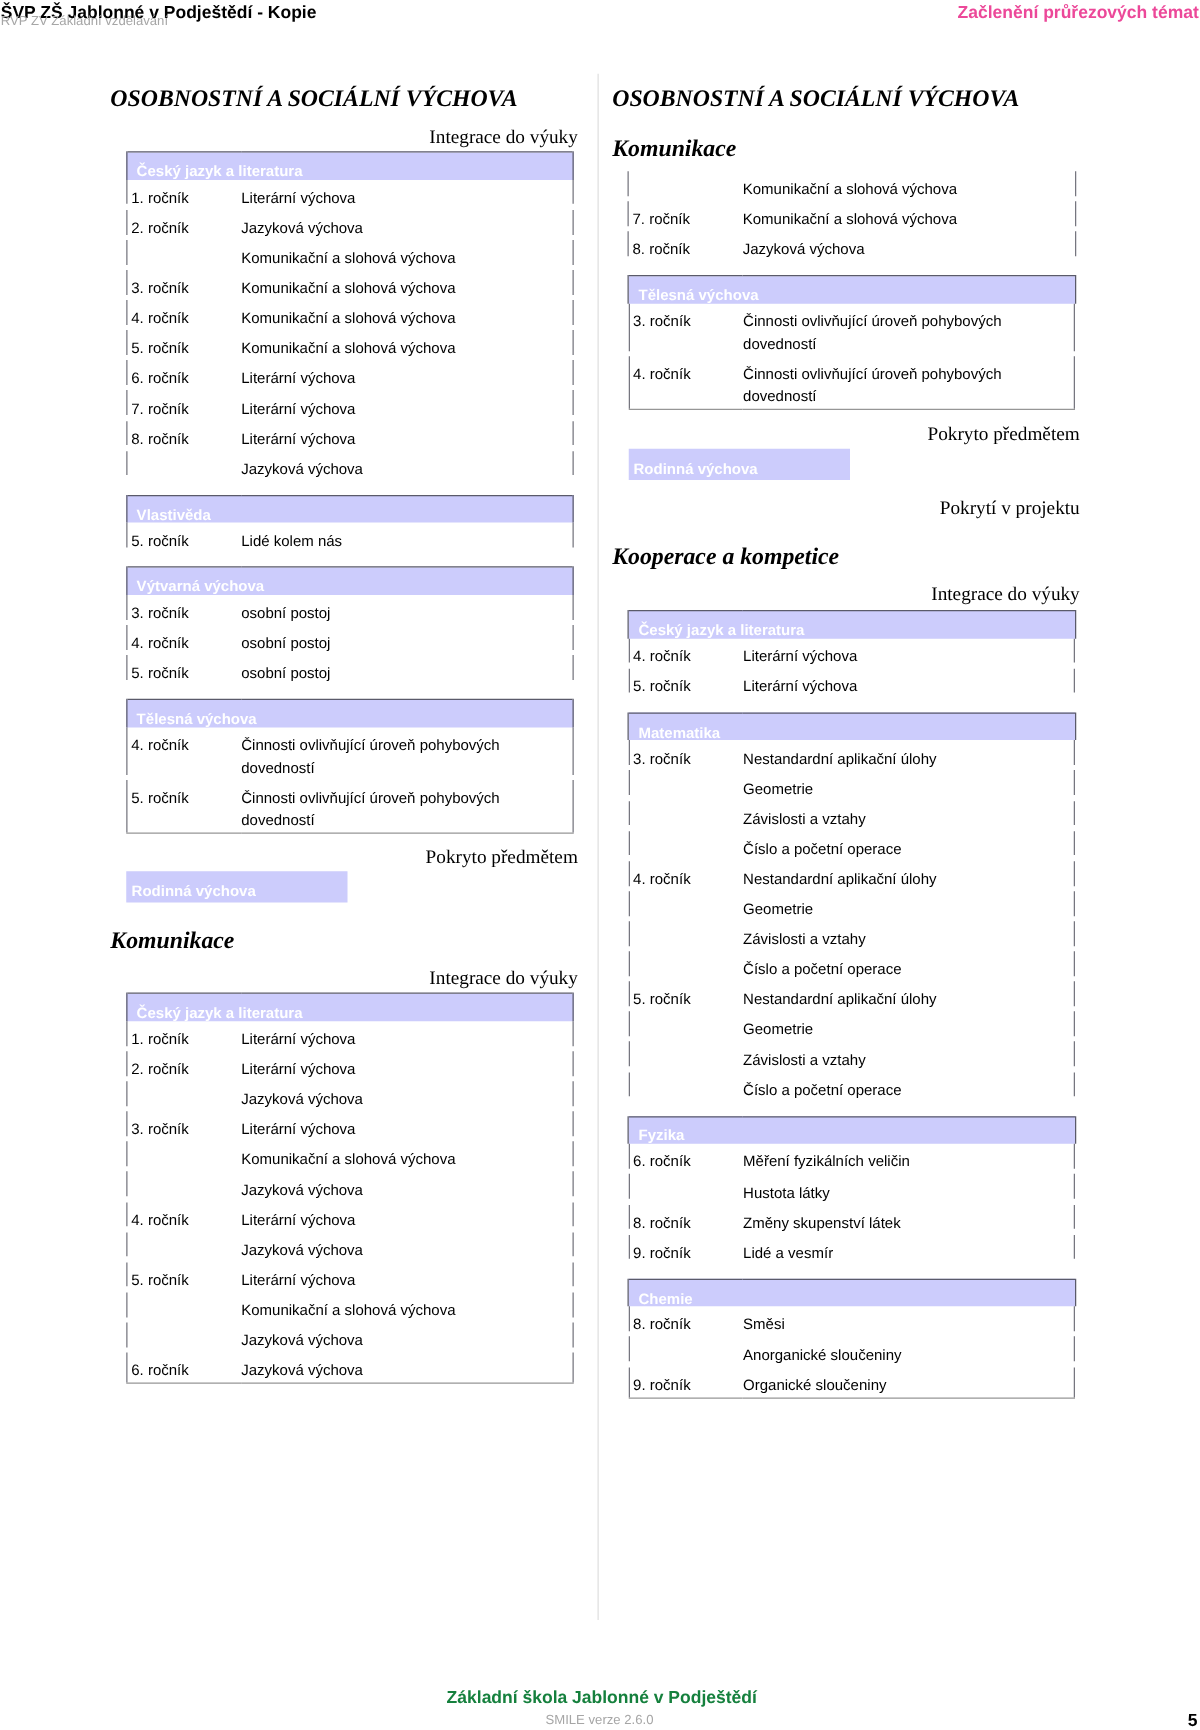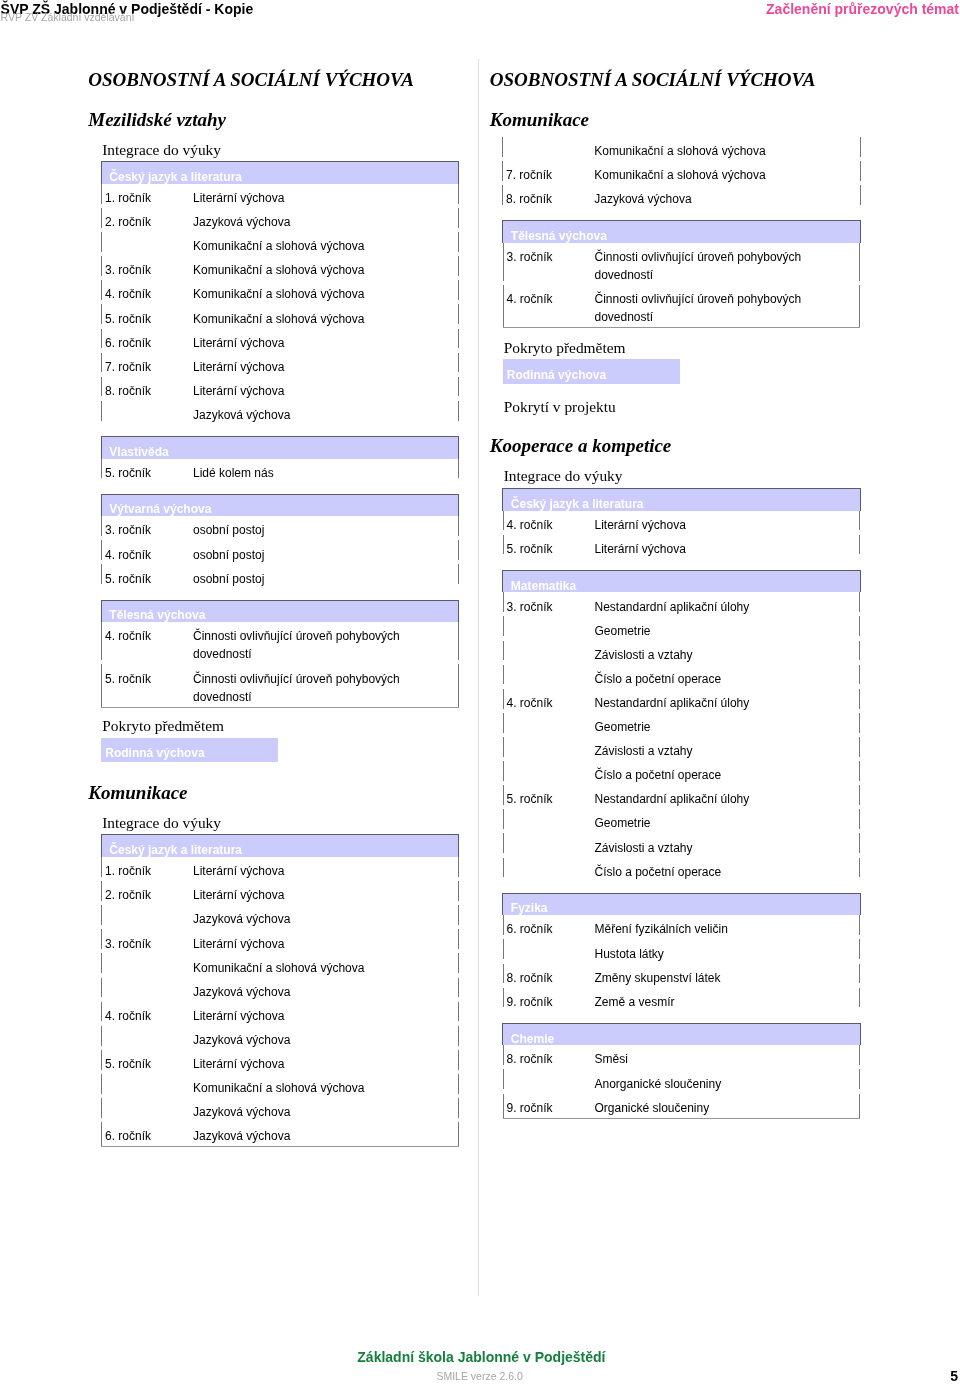--- a/index.html
+++ b/index.html
@@ -21,21 +21,21 @@
   .divider{position:absolute;left:478px;top:59px;width:1px;height:1237px;background:#e0e0e0;}
 
   
   .col{position:absolute;width:374px;}
   .col-left{left:88.3px;top:68.5px;}
   .col-right{left:489.8px;top:68.5px;}
 
   
   h1.doc-title{margin:0;font:bold italic 19px/22px "Liberation Serif",serif;color:#000;white-space:nowrap;}
   h2.theme{margin:18.2px 0 0 0;font:bold italic 19px/22px "Liberation Serif",serif;color:#000;}
-  h3.sec{margin:9px 0 0 0;font:15.4px/20px "Liberation Serif",serif;color:#000;padding-left:13.9px;}
+  h3.sec{margin:9px 0 0 0;font:15.4px/20px "Liberation Serif",serif;color:#000;padding-left:13.9px;text-align:right;}
   .col-left table.t + h3.sec{margin-top:8.7px;}
   .col-right table.t + h3.sec{margin-top:9.7px;}
   .col-left .badge-row + h2.theme{margin-top:19.4px;}
   .col-right .badge-row + h2.theme{margin-top:14.5px;}
   .badge-row + h3.sec{margin-top:13px;}
 
   
   table.t{border-collapse:collapse;width:358.5px;margin:1.6px 0 0 12.5px;table-layout:fixed;}
   table.t+table.t{margin-top:11px;}
   h2.theme + table.t{margin-top:6.3px;}
@@ -70,21 +70,20 @@
 <div class="page">
 
   <div class="hdr-left">ŠVP ZŠ Jablonné v Podještědí - Kopie</div>
   <div class="hdr-sub">RVP ZV Základní vzdělávání</div>
   <div class="hdr-right">Začlenění průřezových témat</div>
 
   <div class="divider"></div>
 
   <div class="col col-left">
     <h1 class="doc-title">OSOBNOSTNÍ A SOCIÁLNÍ VÝCHOVA</h1>
-    <h2 class="theme">Mezilidské vztahy</h2>
     <h3 class="sec">Integrace do výuky</h3>
     <table class="t topb">
         <colgroup>
           <col class="cg1">
           <col class="cg2">
         </colgroup>
       <thead>
           <tr>
             <th colspan="2">Český jazyk a literatura</th>
           </tr>
@@ -516,21 +515,21 @@
           </tr>
         <tr>
             <td class="yr">8. ročník</td>
             <td class="sub">
               <span class="tw">Změny skupenství látek</span>
             </td>
           </tr>
         <tr>
             <td class="yr">9. ročník</td>
             <td class="sub">
-              <span class="tw">Země a vesmír</span>
+              <span class="tw">Lidé a vesmír</span>
             </td>
           </tr>
       </tbody>
     </table>
     <table class="t topb botb">
         <colgroup>
           <col class="cg1">
           <col class="cg2">
         </colgroup>
       <thead>

